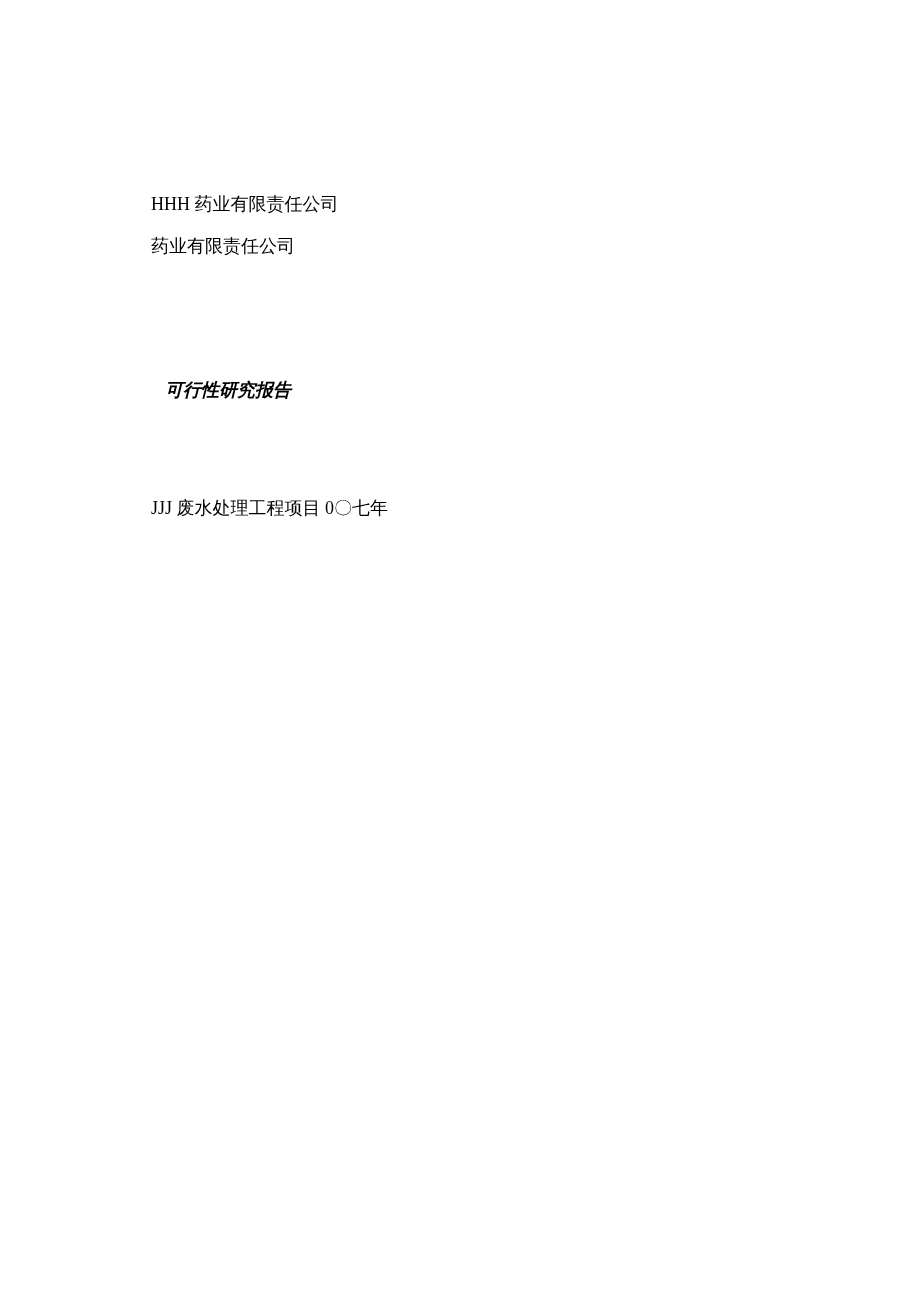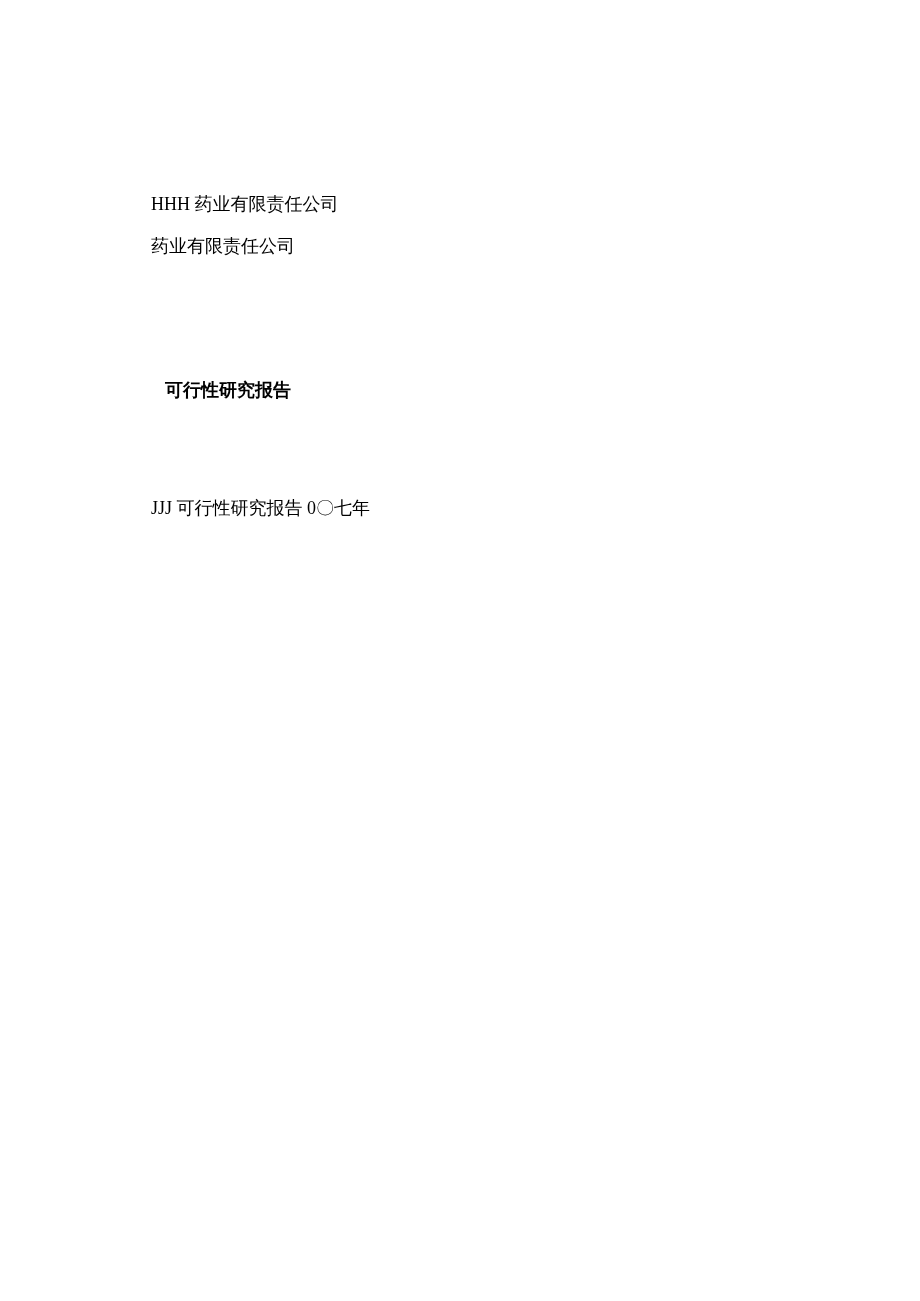--- a/index.html
+++ b/index.html
@@ -21,26 +21,27 @@
       padding: 170px 135px 0 135px;
     }
     .line {
       margin-bottom: 6px;
     }
     .bold-section {
       font-weight: bold;
       margin-top: 108px;
       margin-bottom: 82px;
       padding-left: 14px;
+      font-style: italic;
     }
     .footer-line {
       margin-top: 0;
     }
   </style>
 </head>
 <body>
 
 <div class="page">
   <div class="line">HHH 药业有限责任公司</div>
   <div class="line">药业有限责任公司</div>
   <div class="bold-section">可行性研究报告</div>
-  <div class="footer-line">JJJ 可行性研究报告 0〇七年</div>
+  <div class="footer-line">JJJ 废水处理工程项目 0〇七年</div>
 </div>
 
 </body></html>

